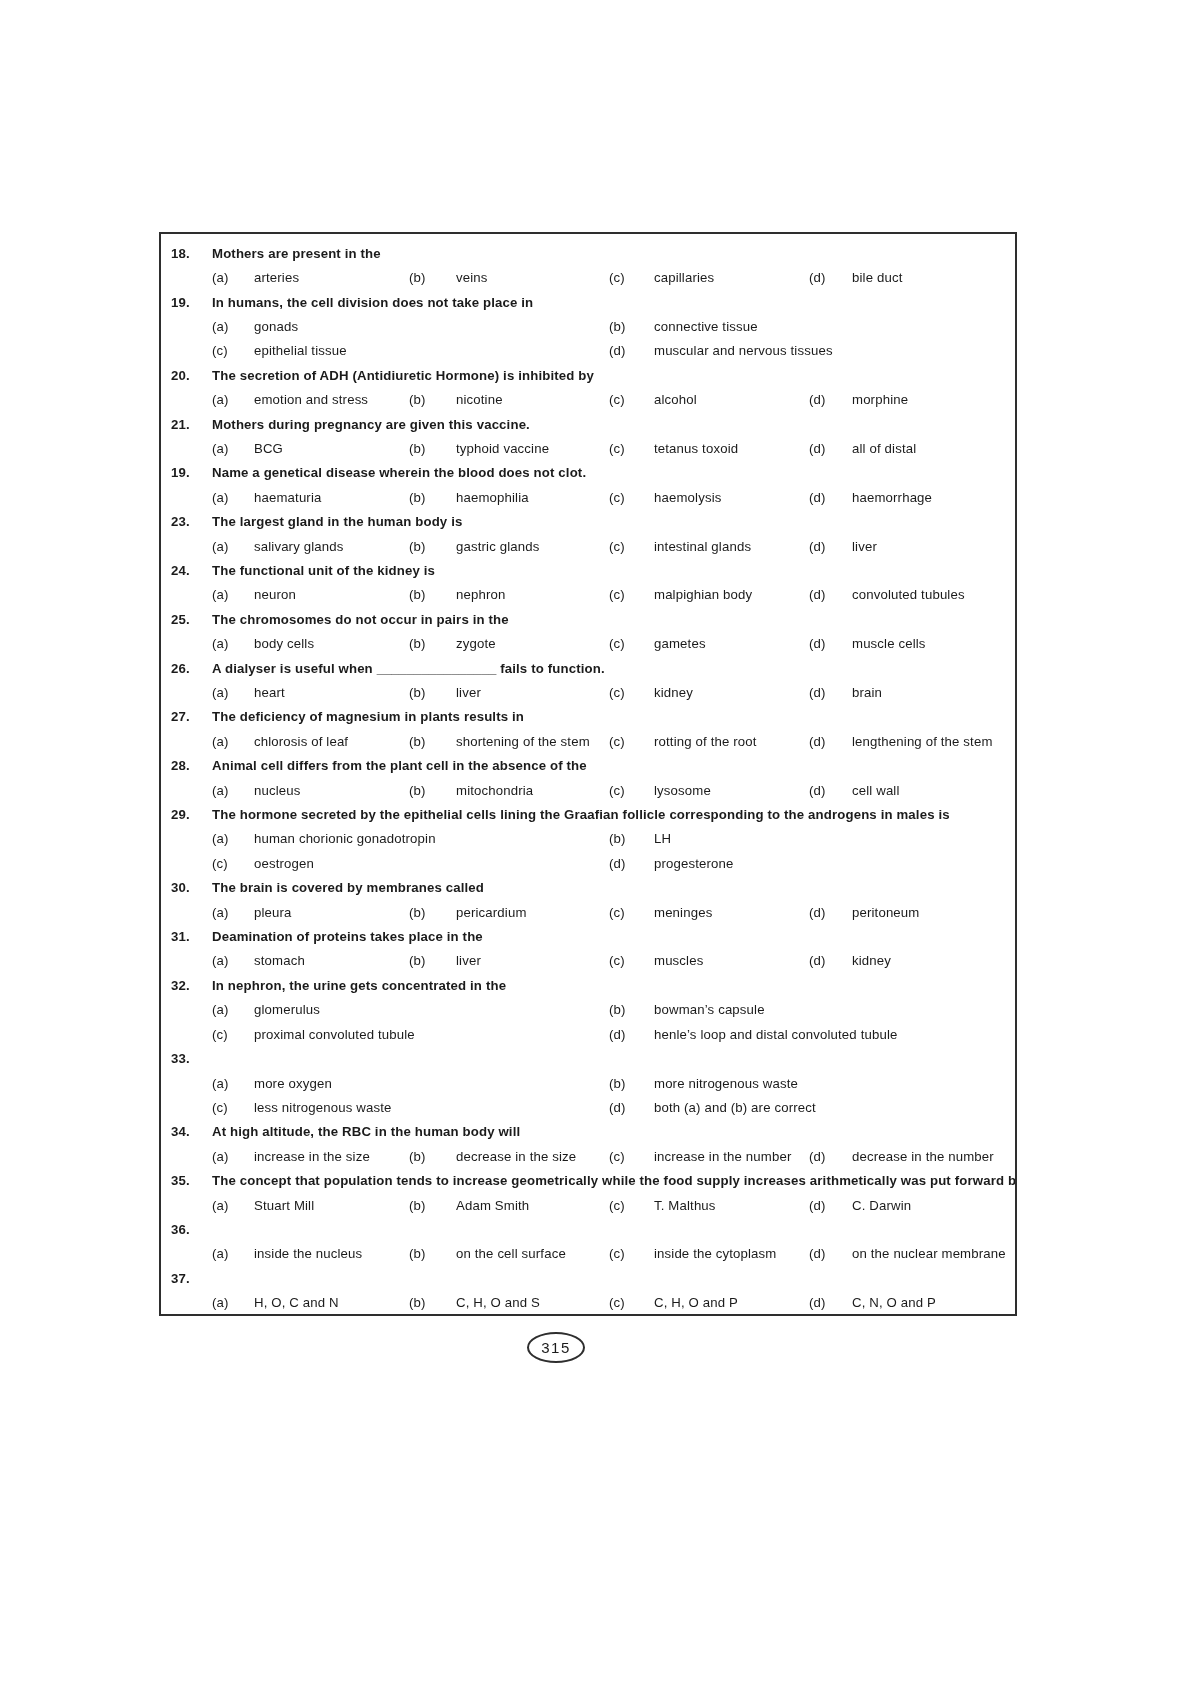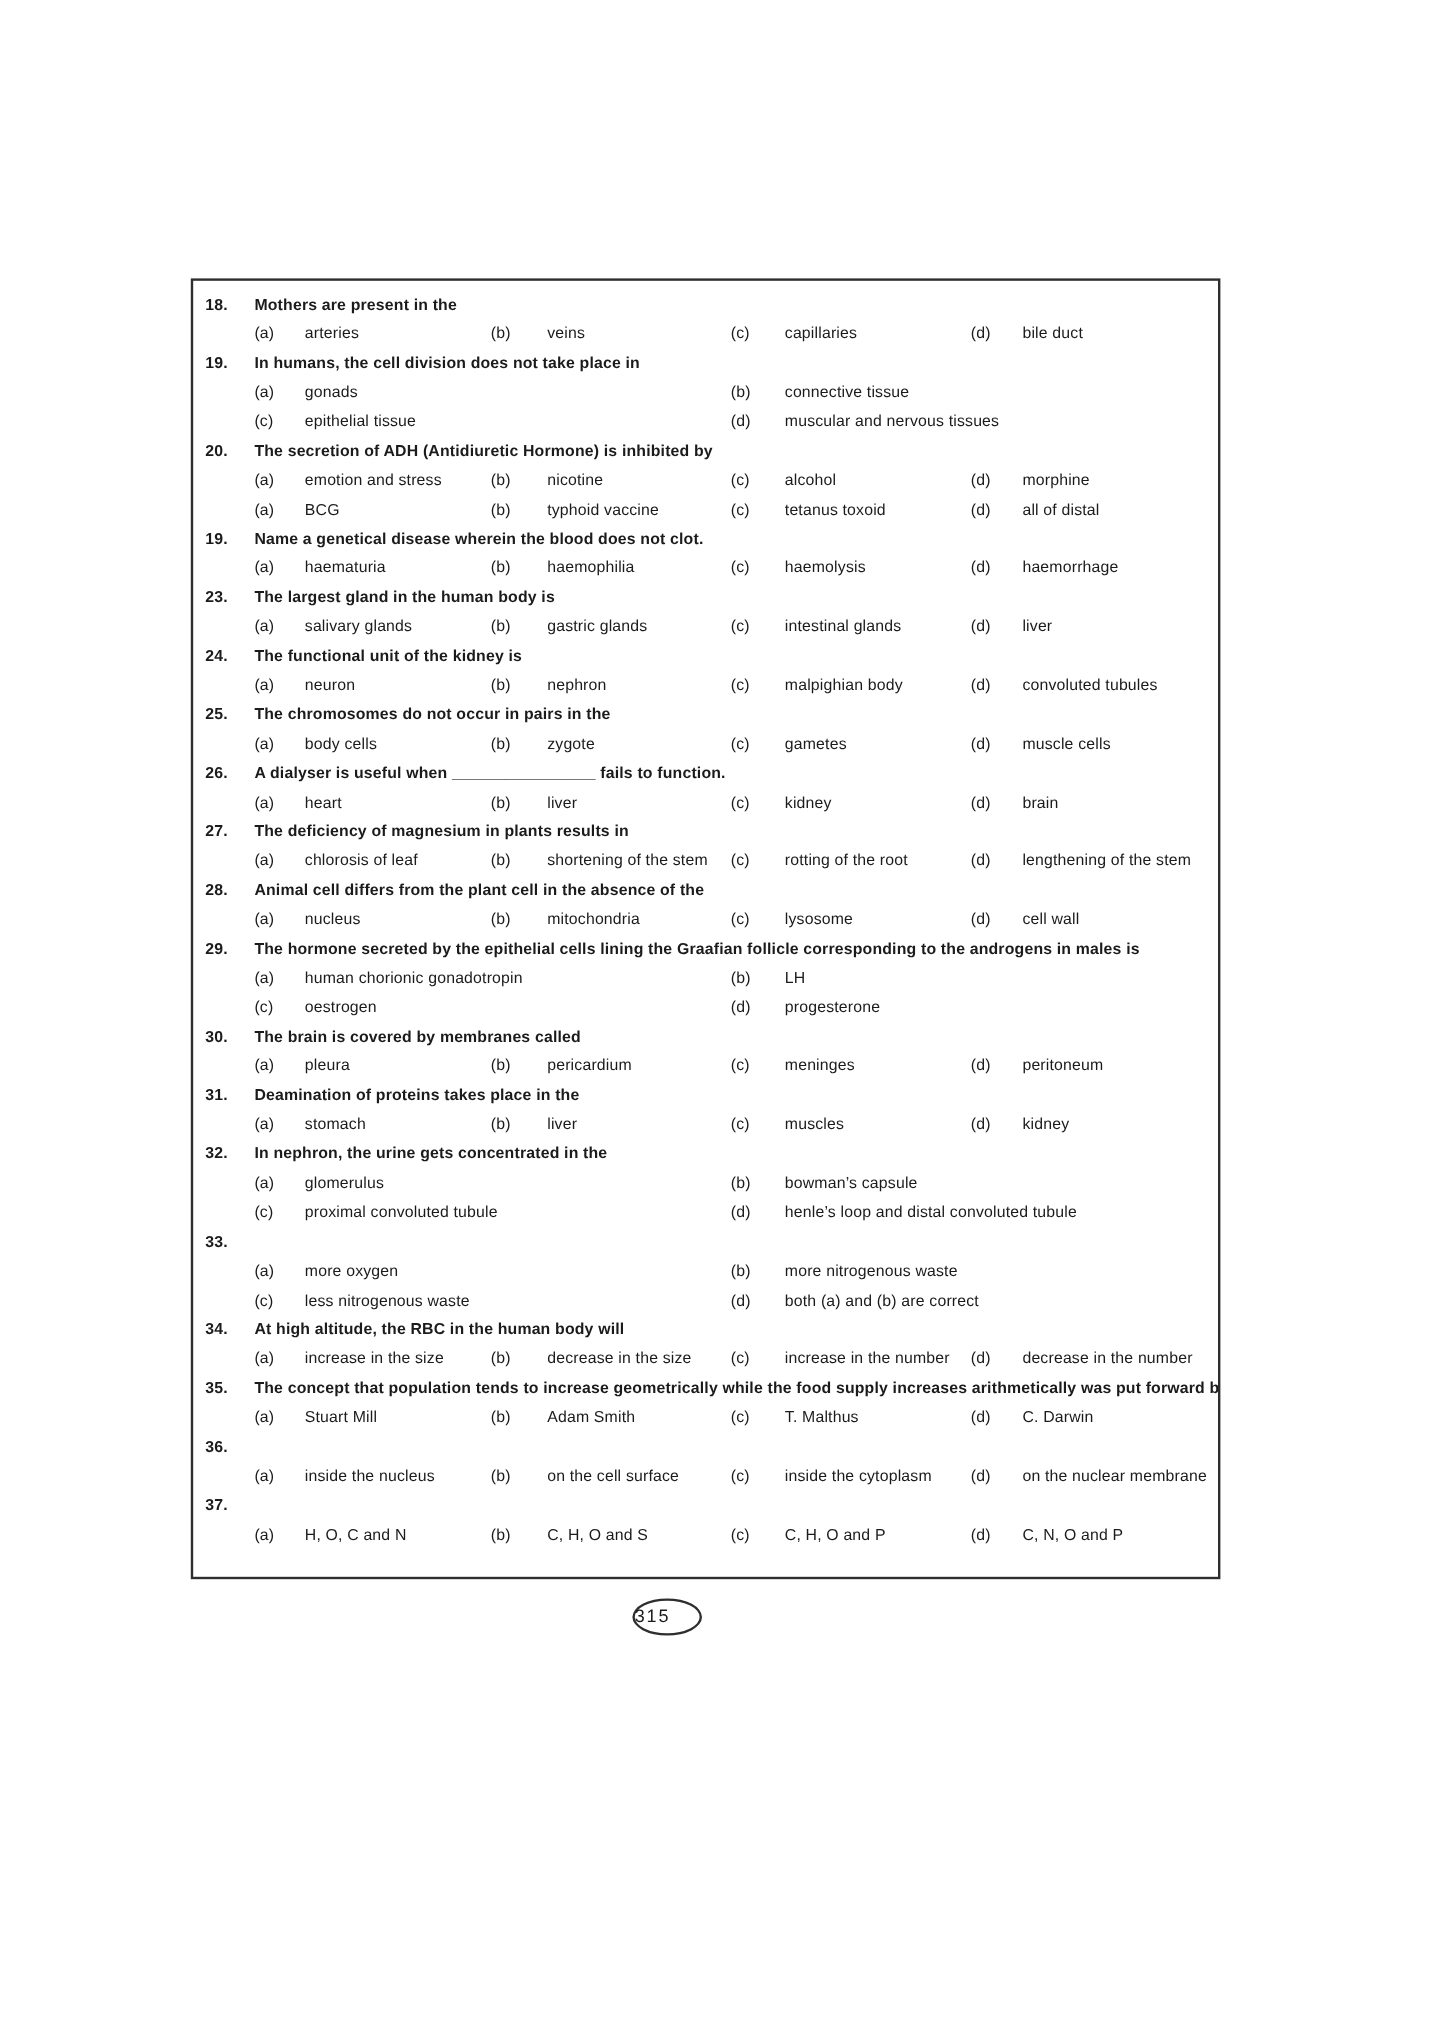--- a/index.html
+++ b/index.html
@@ -34,21 +34,21 @@
   .q-text { white-space: nowrap; }
   .opt-row { padding-left: 51px; }
   .cols4 { grid-template-columns: 42px 155px 47px 153px 45px 155px 43px 1fr; }
   .cols2 { grid-template-columns: 42px 355px 45px 1fr; }
   .opt-label, .opt-text { white-space: nowrap; overflow: visible; }
   .page-oval {
     position: absolute; left: 527px; top: 1332px;
     width: 58px; height: 31px;
     border: 2px solid #2e2e2e;
     border-radius: 50%;
-    display: flex; align-items: center; 
+    display: flex; align-items: center; justify-content: center;
     font-size: 15px; letter-spacing: 1.5px;
     color: #1b1b1b;
   }
 </style>
 </head>
 <body>
 
 <div class="sheet">
   <div>
       <div class="line q-row">
@@ -87,20 +87,24 @@
       </div>
       <div class="line opt-row cols4">
         <span class="opt-label">(a)</span>
         <span class="opt-text">emotion and stress</span>
         <span class="opt-label">(b)</span>
         <span class="opt-text">nicotine</span>
         <span class="opt-label">(c)</span>
         <span class="opt-text">alcohol</span>
         <span class="opt-label">(d)</span>
         <span class="opt-text">morphine</span>
+      </div>
+      <div class="line q-row">
+        <div class="q-num">21.</div>
+        <div class="q-text">Mothers during pregnancy are given this vaccine.</div>
       </div>
       <div class="line opt-row cols4">
         <span class="opt-label">(a)</span>
         <span class="opt-text">BCG</span>
         <span class="opt-label">(b)</span>
         <span class="opt-text">typhoid vaccine</span>
         <span class="opt-label">(c)</span>
         <span class="opt-text">tetanus toxoid</span>
         <span class="opt-label">(d)</span>
         <span class="opt-text">all of distal</span>

